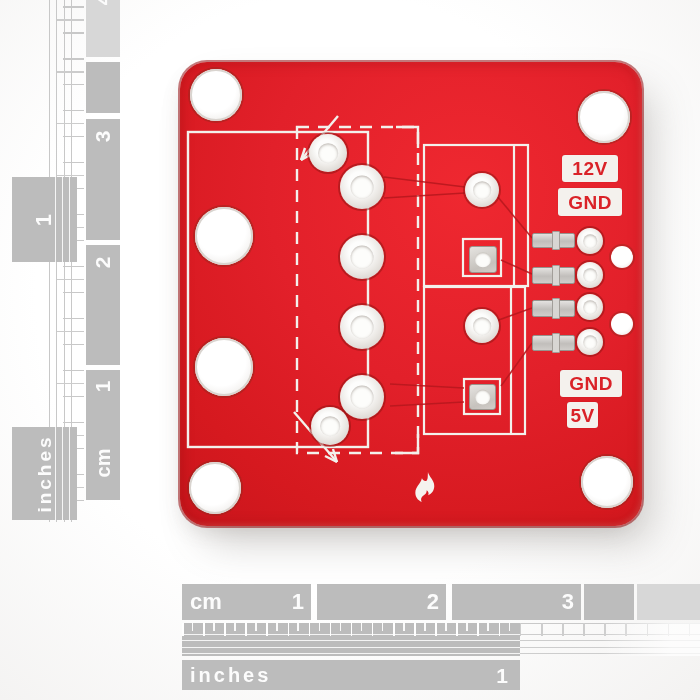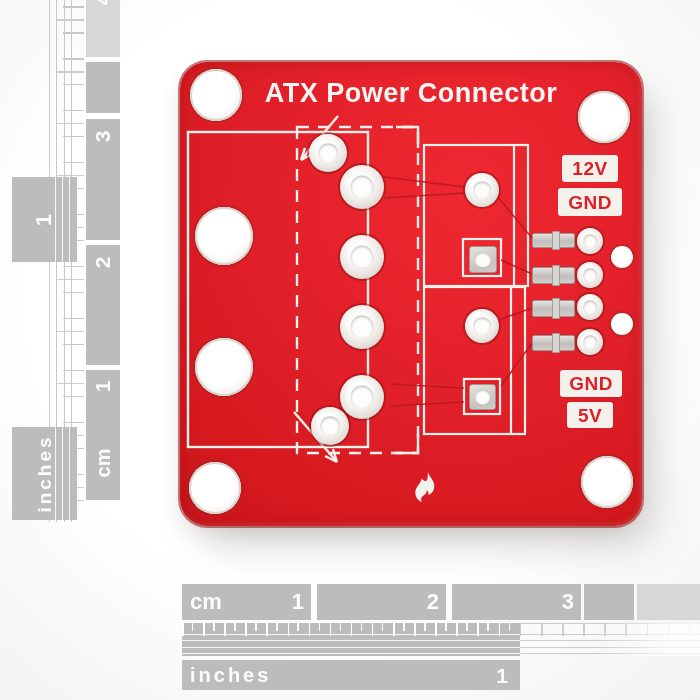--- a/index.html
+++ b/index.html
@@ -201,21 +201,20 @@
         <line x1="204" y1="136" x2="285" y2="131"></line>
         <line x1="317" y1="134" x2="352" y2="176"></line>
         <line x1="321" y1="198" x2="352" y2="212"></line>
         <line x1="210" y1="322" x2="284" y2="326"></line>
         <line x1="210" y1="344" x2="284" y2="340"></line>
         <line x1="321" y1="324" x2="352" y2="281"></line>
         <line x1="316" y1="259" x2="352" y2="246"></line>
       </g>
     </svg>
 
-    <div class="board-title">ATX Power Connector</div>
 
     <div class="hole" style="left:10px;top:7px;width:52px;height:52px;"></div>
     <div class="hole" style="left:398px;top:29px;width:52px;height:52px;"></div>
     <div class="hole" style="left:9px;top:400px;width:52px;height:52px;"></div>
     <div class="hole" style="left:401px;top:394px;width:52px;height:52px;"></div>
 
     <div class="hole" style="left:15px;top:145px;width:58px;height:58px;"></div>
     <div class="hole" style="left:15px;top:276px;width:58px;height:58px;"></div>
 
     <div class="pad" style="left:160px;top:103px;width:44px;height:44px;"></div>
@@ -246,21 +245,21 @@
 
     <div class="pinlabel" style="left:382px;top:93px;width:56px;height:27px;">
         <span>12V</span>
       </div>
     <div class="pinlabel" style="left:378px;top:126px;width:64px;height:28px;">
         <span>GND</span>
       </div>
     <div class="pinlabel" style="left:380px;top:308px;width:62px;height:27px;">
         <span>GND</span>
       </div>
-    <div class="pinlabel" style="left:387px;top:340px;width:46px;height:26px;">
+    <div class="pinlabel" style="left:387px;top:340px;width:31px;height:26px;">
         <span>5V</span>
       </div>
 
     <svg class="abs" style="left:233px;top:410px;" width="27" height="33" viewBox="0 0 26 34">
       <path fill="#f5f3ef" d="M14.5 0 C15.5 5 21 8 21 14.5 C21 19 18.5 22.5 14.8 24 C15.6 22 15 20 13.2 18.8 C13.4 21.5 11.8 23 9.9 24.2 C7.6 25.6 6.7 28.3 8 30.8 C4 29.3 1.5 25.8 1.5 21.5 C1.5 15 7 12.5 8.3 6.5 C9.6 9.3 11.9 10 13.3 8.7 C14.6 7.4 14.2 3.8 14.5 0 Z"></path>
     </svg>
   </div>
 
 </div>
 

